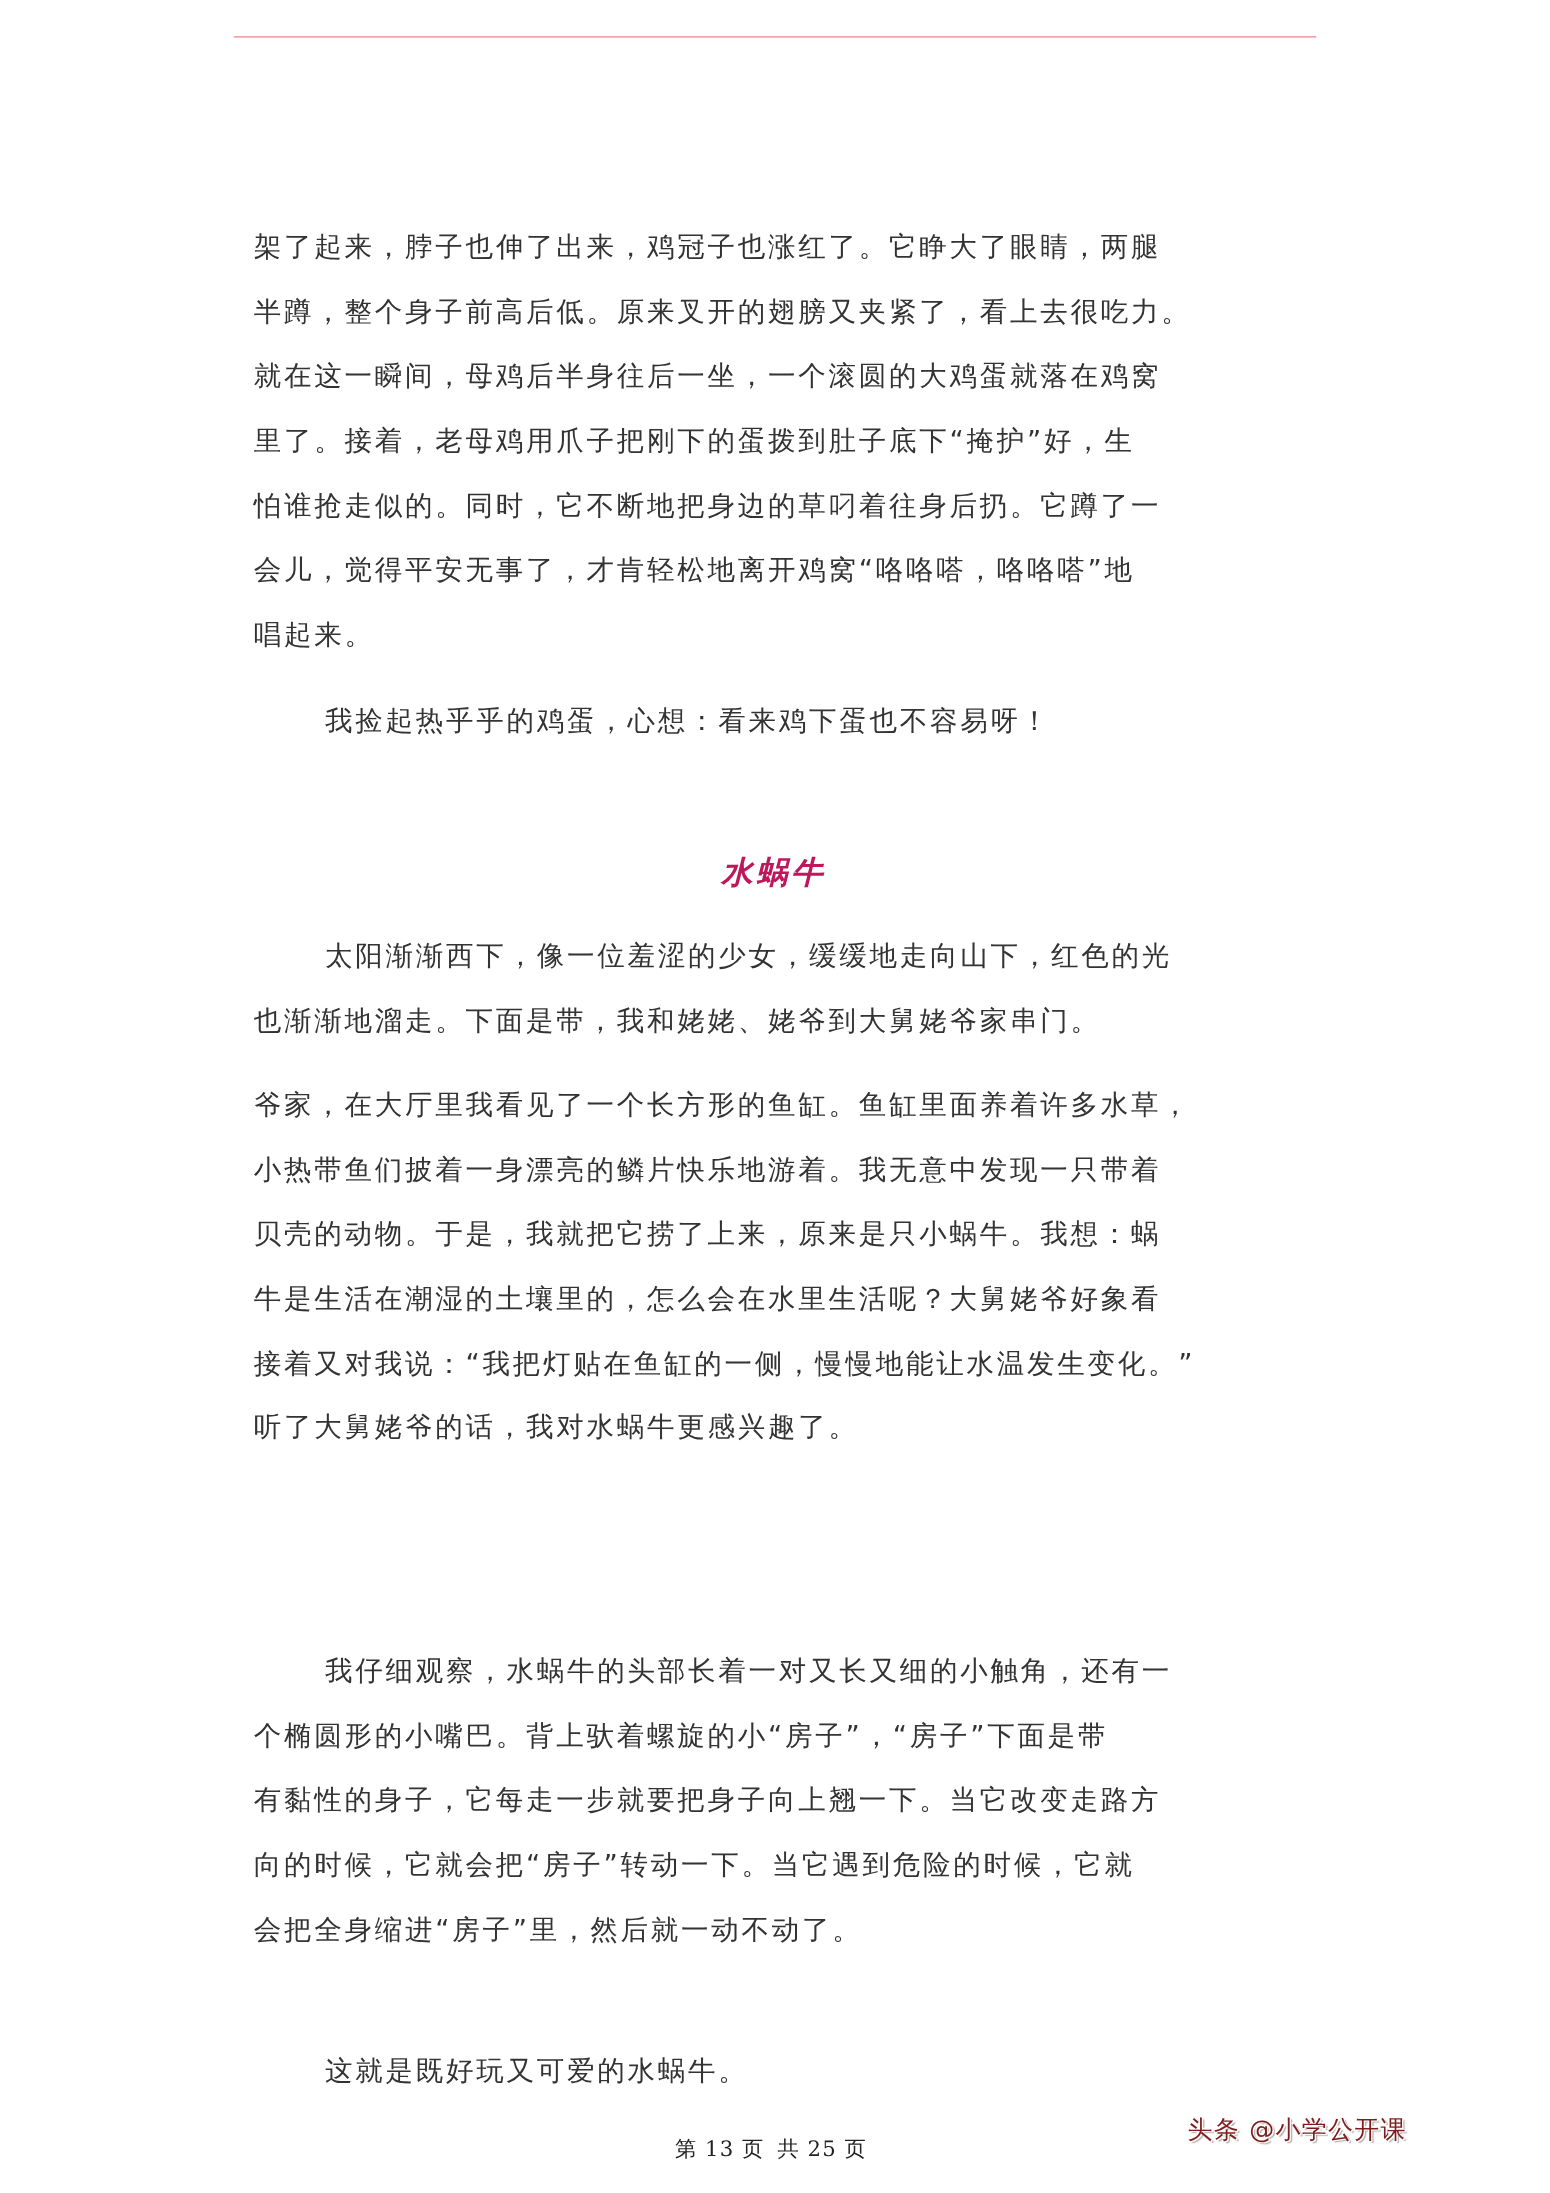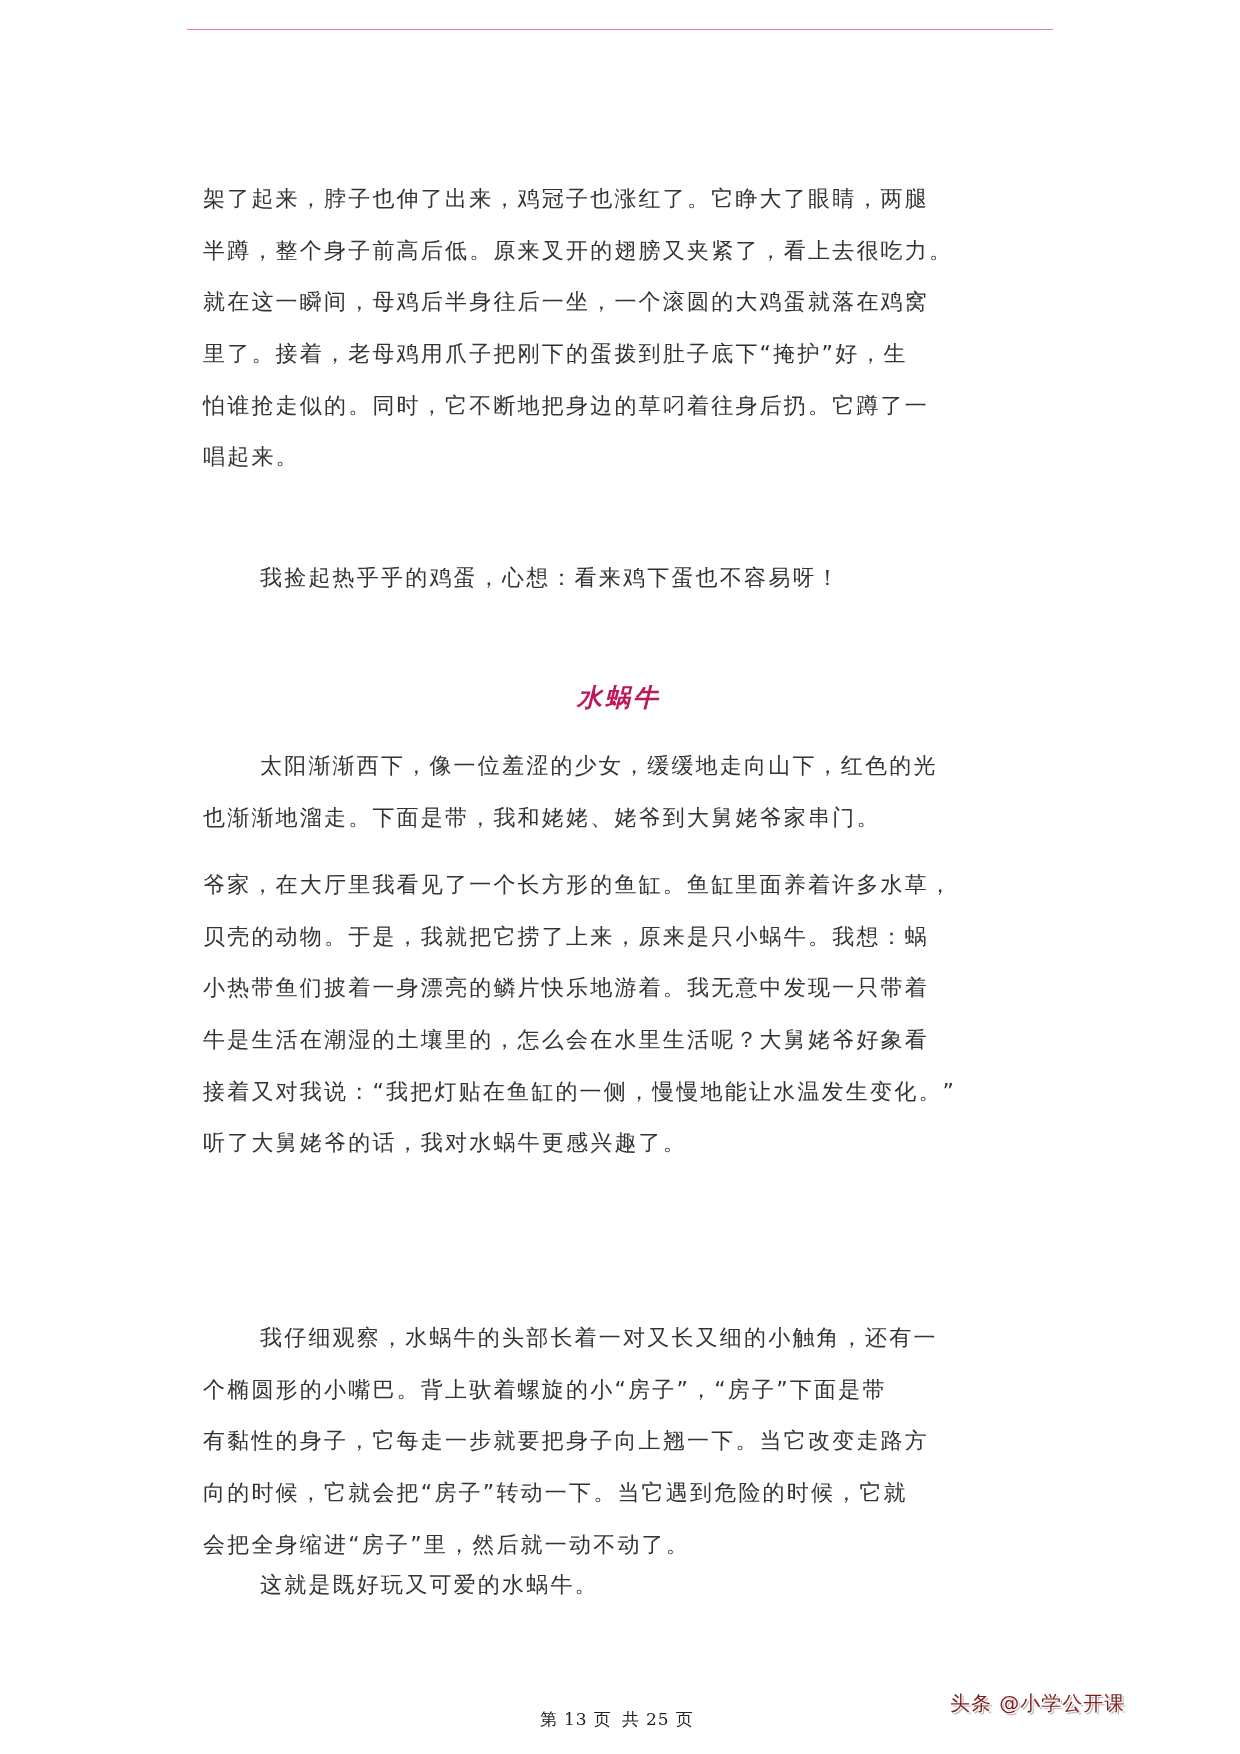--- a/index.html
+++ b/index.html
@@ -87,52 +87,53 @@
 <div class="header-rule"></div>
 
 <div class="content">
 
   <div class="para" style="top:157px;">
     <span class="line">架了起来，脖子也伸了出来，鸡冠子也涨红了。它睁大了眼睛，两腿</span>
     <span class="line">半蹲，整个身子前高后低。原来叉开的翅膀又夹紧了，看上去很吃力。</span>
     <span class="line">就在这一瞬间，母鸡后半身往后一坐，一个滚圆的大鸡蛋就落在鸡窝</span>
     <span class="line">里了。接着，老母鸡用爪子把刚下的蛋拨到肚子底下“掩护”好，生</span>
     <span class="line">怕谁抢走似的。同时，它不断地把身边的草叼着往身后扔。它蹲了一</span>
+    <span class="line">会儿，觉得平安无事了，才肯轻松地离开鸡窝“咯咯嗒，咯咯嗒”地</span>
     <span class="line">唱起来。</span>
   </div>
 
   <div class="para" style="top:536px;">
     <span class="line indent">我捡起热乎乎的鸡蛋，心想：看来鸡下蛋也不容易呀！</span>
   </div>
 
   <div class="title" style="top:678px;">水蜗牛</div>
 
   <div class="para" style="top:724px;">
     <span class="line indent">太阳渐渐西下，像一位羞涩的少女，缓缓地走向山下，红色的光</span>
     <span class="line">也渐渐地溜走。下面是带，我和姥姥、姥爷到大舅姥爷家串门。</span>
   </div>
 
   <div class="para" style="top:843px;">
     <span class="line">爷家，在大厅里我看见了一个长方形的鱼缸。鱼缸里面养着许多水草，</span>
+    <span class="line">小热带鱼们披着一身漂亮的鳞片快乐地游着。我无意中发现一只带着</span>
     <span class="line">贝壳的动物。于是，我就把它捞了上来，原来是只小蜗牛。我想：蜗</span>
-    <span class="line">小热带鱼们披着一身漂亮的鳞片快乐地游着。我无意中发现一只带着</span>
     <span class="line">牛是生活在潮湿的土壤里的，怎么会在水里生活呢？大舅姥爷好象看</span>
     <span class="line">接着又对我说：“我把灯贴在鱼缸的一侧，慢慢地能让水温发生变化。”</span>
     <span class="line">听了大舅姥爷的话，我对水蜗牛更感兴趣了。</span>
   </div>
 
   <div class="para" style="top:1296px;">
     <span class="line indent">我仔细观察，水蜗牛的头部长着一对又长又细的小触角，还有一</span>
     <span class="line">个椭圆形的小嘴巴。背上驮着螺旋的小“房子”，“房子”下面是带</span>
     <span class="line">有黏性的身子，它每走一步就要把身子向上翘一下。当它改变走路方</span>
     <span class="line">向的时候，它就会把“房子”转动一下。当它遇到危险的时候，它就</span>
     <span class="line">会把全身缩进“房子”里，然后就一动不动了。</span>
   </div>
 
-  <div class="para" style="top:1543px;">
+  <div class="para" style="top:1617px;font-family:Liberation Mono, monospace;">
     <span class="line indent">这就是既好玩又可爱的水蜗牛。</span>
   </div>
 
 </div>
 
 <div class="footer-page">
   <span>第</span><span>13</span><span>页 共</span><span>25</span><span>页</span>
 </div>
 
 <div class="watermark">头条 @小学公开课</div>

